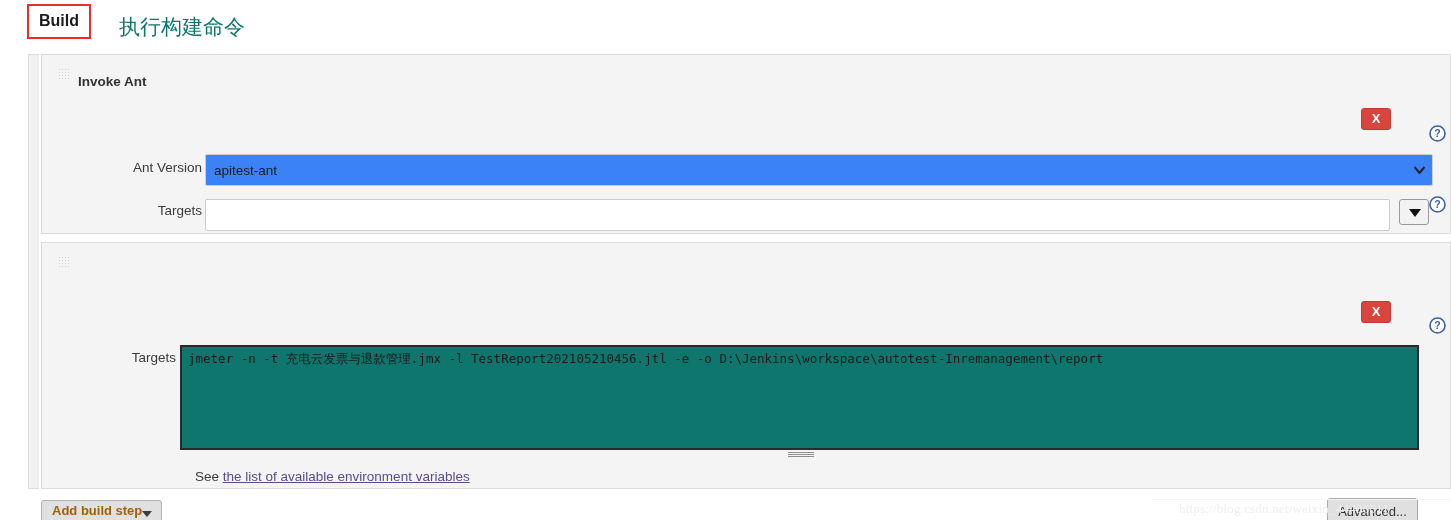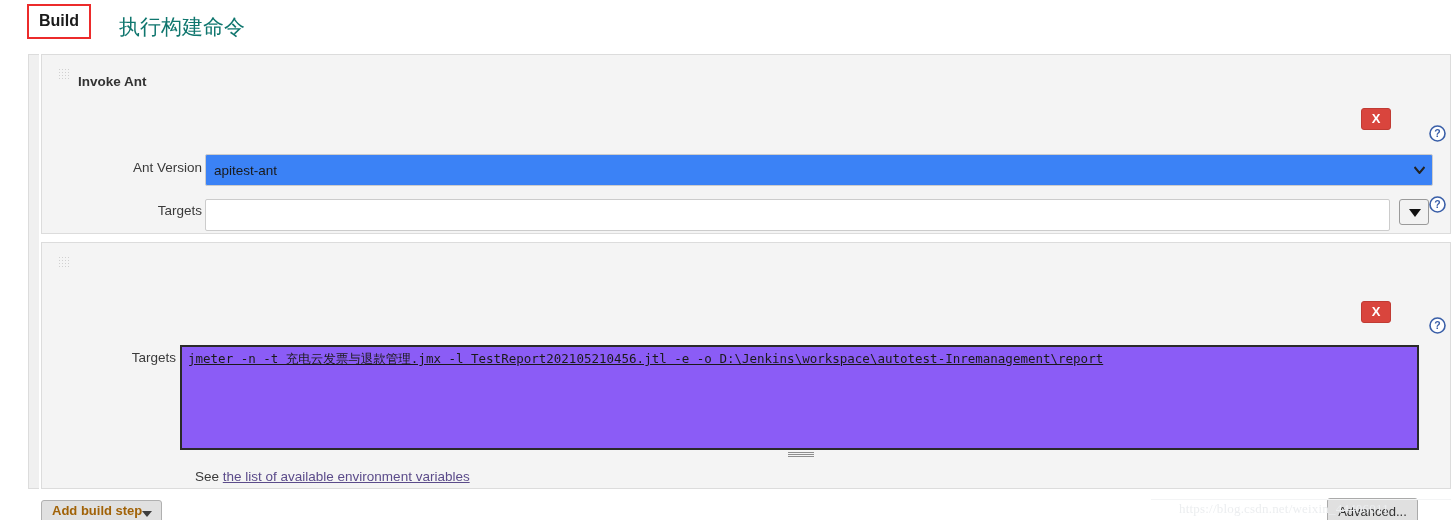--- a/index.html
+++ b/index.html
@@ -195,30 +195,29 @@
   }
   #adv-ant   { left: 1299px; top: 193px; }
   #adv-batch { left: 1299px; top: 444px; }
 
   
   textarea.command-area {
     position: absolute;
     left: 152px; top: 291px;
     width: 1239px; height: 105px;
     padding: 4px 6px;
-    background: #8b5cf6;
+    background: #0f766e;
     border: 2px solid #2a2a2a;
     color: #1a1a1a;
     font-family: "DejaVu Sans Mono", monospace;
     font-size: 12.5px;
     line-height: 16px;
     resize: none;
     white-space: pre;
     overflow: hidden;
-    text-decoration: underline;
   }
   .resize-grip {
     position: absolute;
     left: 760px; top: 398px;
     width: 26px; height: 5px;
   }
   .resize-grip i {
     display: block;
     height: 1px;
     background: #8e8e8e;

